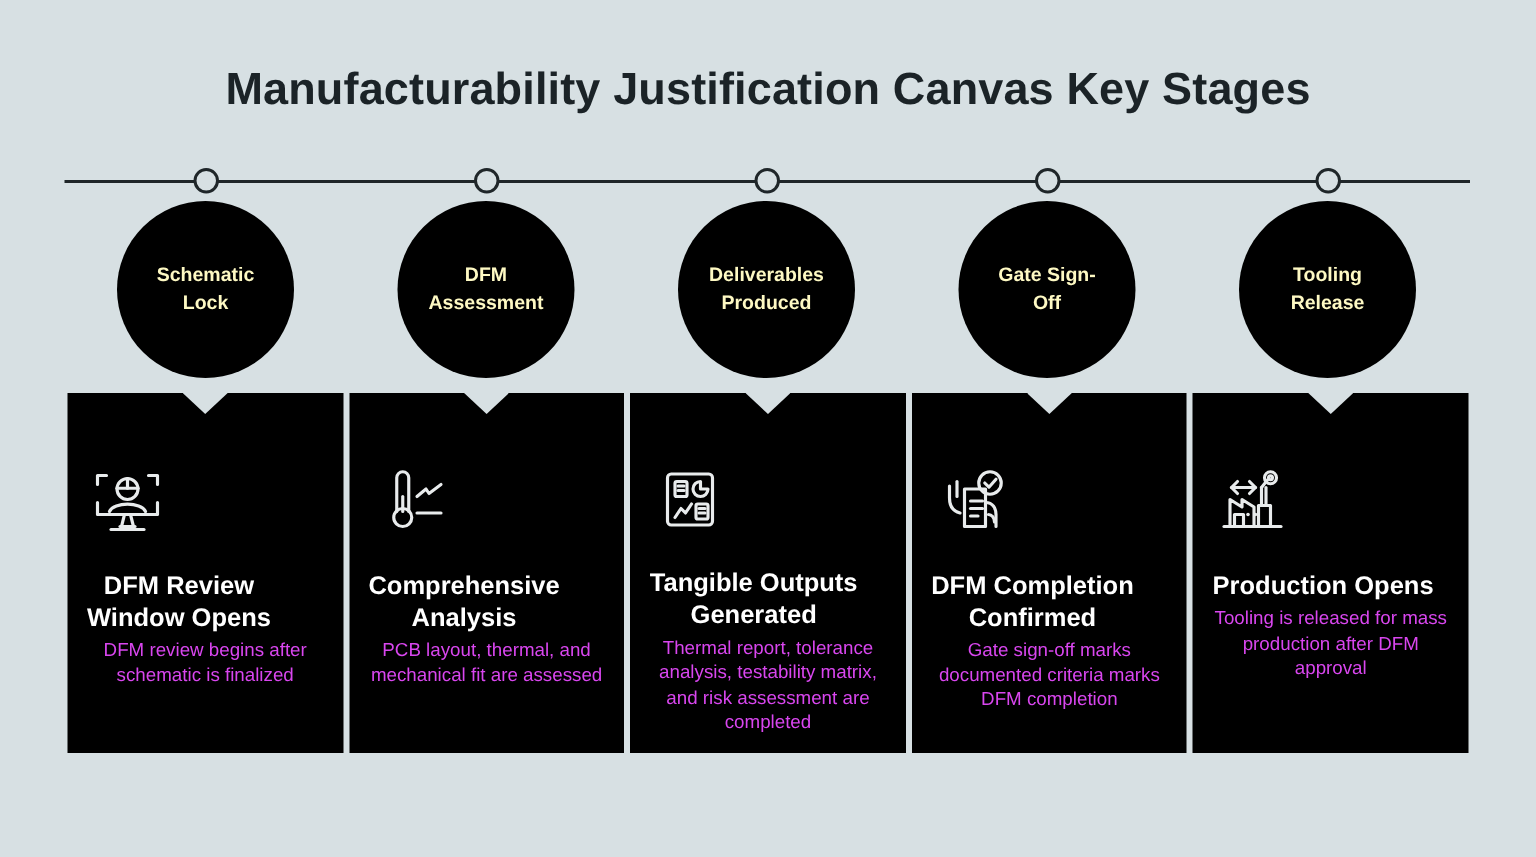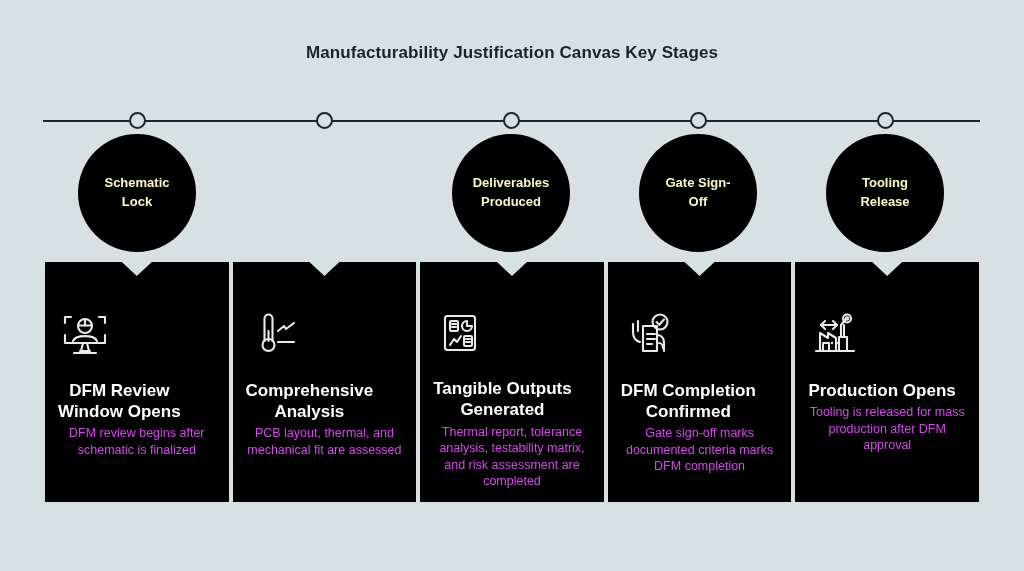--- a/index.html
+++ b/index.html
@@ -8,21 +8,21 @@
     background:#d7e0e3;
     font-family:"Liberation Sans", sans-serif;
     overflow:hidden;
   }
   #canvas { position:relative; width:1024px; height:571px; }
 
   
   #page-title {
     position:absolute; top:43px; left:0; width:1024px;
     text-align:center;
-    font-size:17px; font-weight:bold; letter-spacing:.1px;
+    font-size:30px; font-weight:bold; letter-spacing:.1px;
     color:#1b2327;
   }
 
   
   #timeline-rail {
     position:absolute; left:43px; top:119.5px;
     width:937px; height:2px; background:#1f2629;
   }
   .timeline-node {
     position:absolute; top:112px;
@@ -86,20 +86,24 @@
 
   <div class="timeline-node" style="left:137px;"></div>
   <div class="timeline-node" style="left:324px;"></div>
   <div class="timeline-node" style="left:511px;"></div>
   <div class="timeline-node" style="left:698px;"></div>
   <div class="timeline-node" style="left:885px;"></div>
 
   <div class="stage-circle" style="left:137px;">
     <div class="stage-circle-label">Schematic
 Lock</div>
+  </div>
+  <div class="stage-circle" style="left:324px;">
+    <div class="stage-circle-label">DFM
+Assessment</div>
   </div>
   <div class="stage-circle" style="left:511px;">
     <div class="stage-circle-label">Deliverables
 Produced</div>
   </div>
   <div class="stage-circle" style="left:698px;">
     <div class="stage-circle-label">Gate Sign-
 Off</div>
   </div>
   <div class="stage-circle" style="left:885px;">

